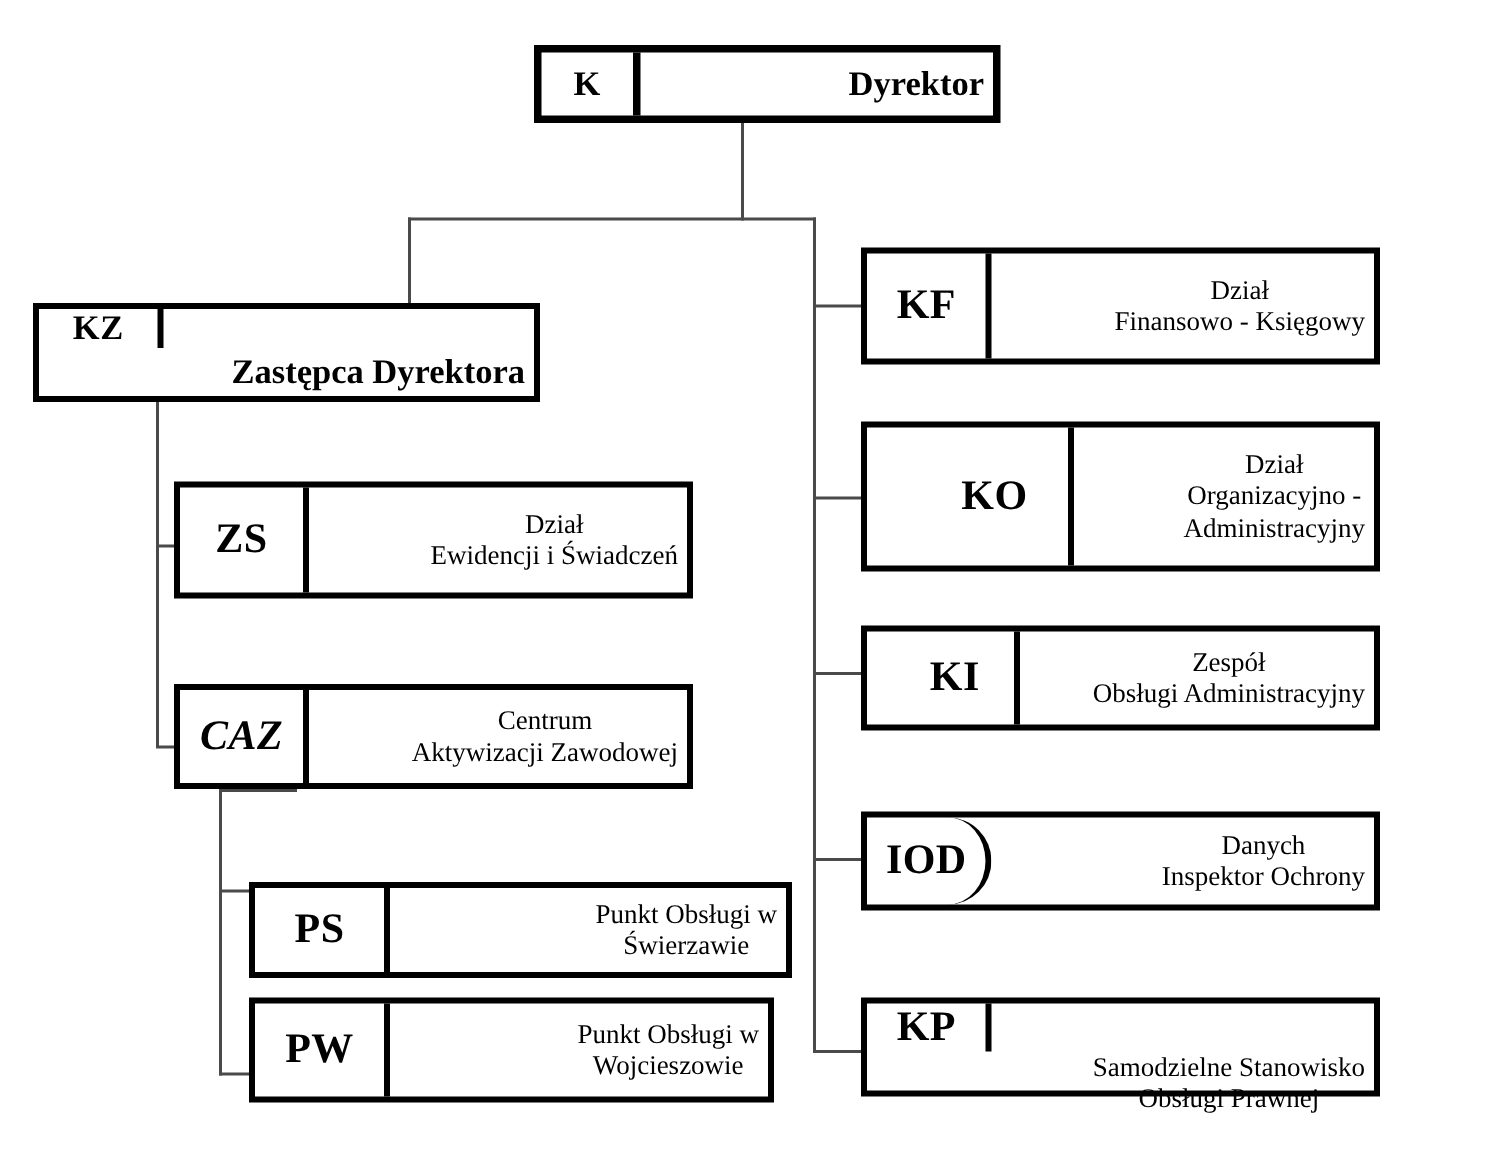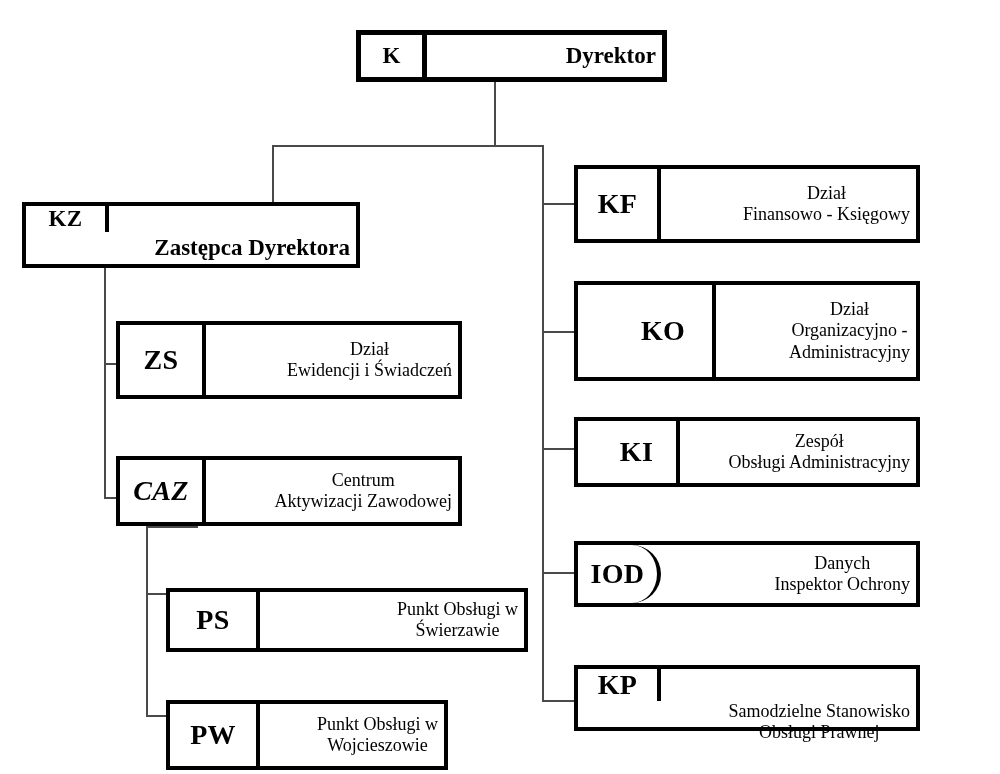--- a/index.html
+++ b/index.html
@@ -135,21 +135,21 @@
   <div class="node lvl-2" style="left:166px; top:561px; width:362px; height:64px;margin-top:27px;">
     <div class="code" style="width:90px;">PS</div>
     <div class="title">
       <div>
         <div>Punkt Obsługi w</div>
         <div>Świerzawie</div>
       </div>
     </div>
   </div>
 
-  <div class="node lvl-2" style="left:166px; top:700px; width:282px; height:70px;">
+  <div class="node lvl-2" style="left:166px; top:665px; width:350px; height:70px;">
     <div class="code" style="width:90px;">PW</div>
     <div class="title">
       <div>
         <div>Punkt Obsługi w</div>
         <div>Wojcieszowie</div>
       </div>
     </div>
   </div>
 
   <div class="node lvl-2" style="left:574px; top:165px; width:346px; height:78px;">

